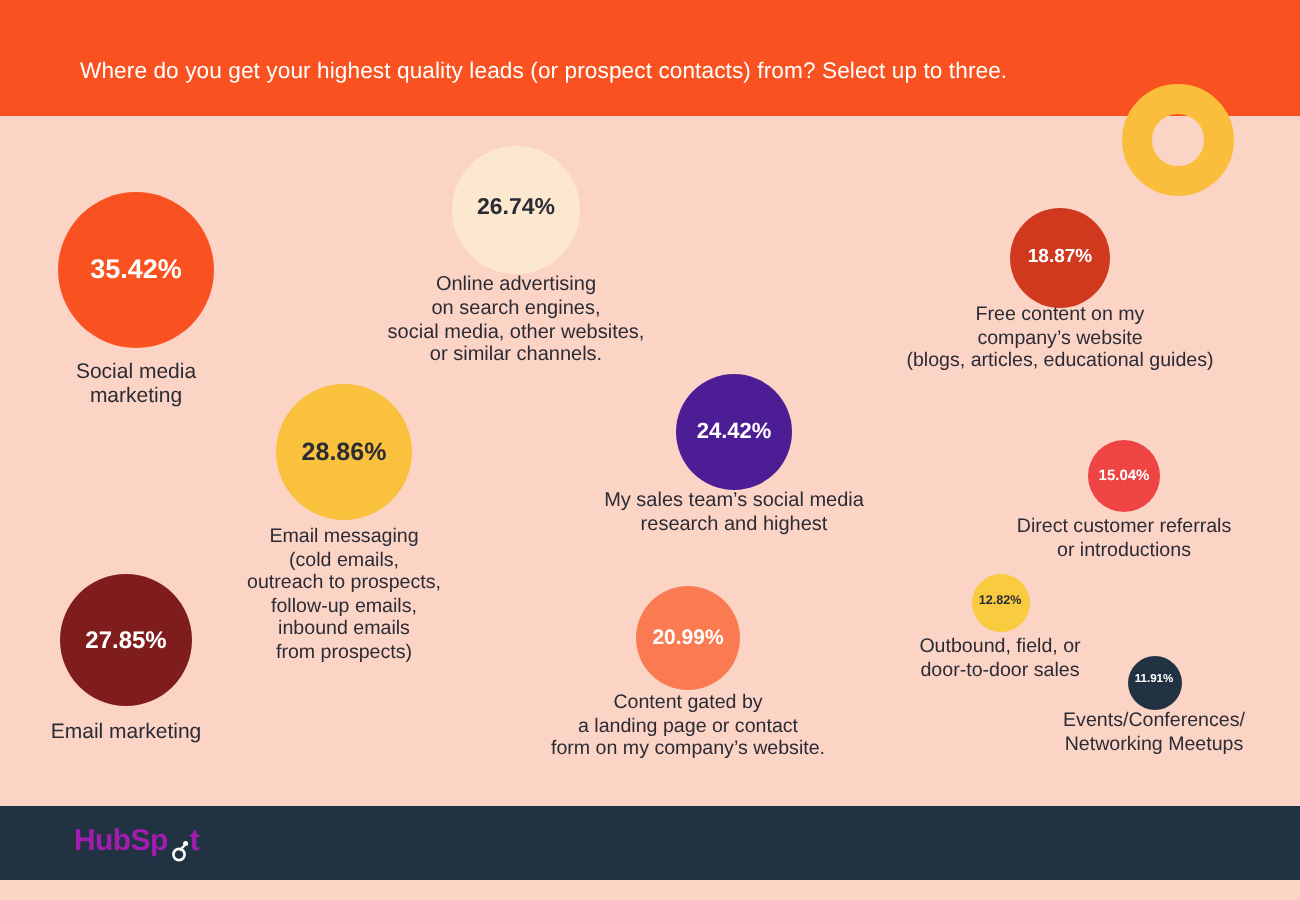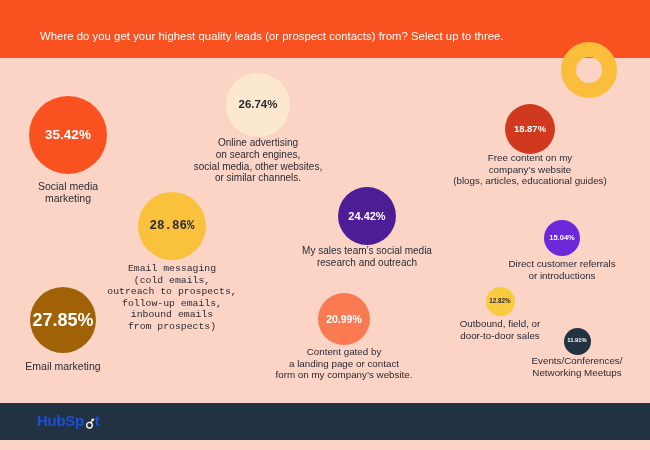--- a/index.html
+++ b/index.html
@@ -59,22 +59,22 @@
     left: 0; top: 403px;
     width: 650px; height: 37px;
     background: #213343;
     z-index: 5;
   }
   .logo {
     position: absolute;
     left: 37px; top: 412px;
     z-index: 6;
     display: flex;
-    align-items: center;
-    color: #1d4ed8;
+    align-items: flex-end;
+    color: #a21caf;
     font-size: 15px;
     letter-spacing: -0.3px;
     font-weight: 700;
   }
   .logo .sprocket {
     position: relative;
     display: inline-block;
     width: 11px; height: 11px;
   }
   
@@ -128,47 +128,47 @@
 or similar channels.</div>
       </div>
       <div class="bubble-group" style="left: 12px; top: 0px; width: 650px; height: 450px; pointer-events: none;">
         <div class="bubble" style="position: absolute; width: 50px; height: 50px; left: 493px; top: 104px; background: rgb(209, 57, 31); color: rgb(255, 255, 255); font-size: 9.5px; pointer-events: auto;">
           <span>18.87%</span>
         </div>
         <div class="bubble-label" style="position: absolute; left: 383px; top: 152px; width: 270px; font-size: 9.8px; color: rgb(43, 43, 54);">Free content on my
 company’s website
 (blogs, articles, educational guides)</div>
       </div>
-      <div class="bubble-group" style="left: 0px; top: 0px; width: 650px; height: 450px; pointer-events: none; font-family: Liberation Mono, monospace;">
+      <div class="bubble-group" style="left: 0px; top: 0px; width: 650px; height: 450px; pointer-events: none;">
         <div class="bubble" style="position: absolute; width: 68px; height: 68px; left: 138px; top: 192px; background: rgb(249, 193, 60); color: rgb(43, 43, 54); font-size: 12.5px; pointer-events: auto;">
           <span>28.86%</span>
         </div>
         <div class="bubble-label" style="position: absolute; left: 37px; top: 263px; width: 270px; font-size: 9.8px; color: rgb(43, 43, 54);">Email messaging
 (cold emails,
 outreach to prospects,
 follow-up emails,
 inbound emails
 from prospects)</div>
       </div>
       <div class="bubble-group" style="left: 0px; top: 0px; width: 650px; height: 450px; pointer-events: none;">
         <div class="bubble" style="position: absolute; width: 58px; height: 58px; left: 338px; top: 187px; background: #4c1d95; color: rgb(255, 255, 255); font-size: 11px; pointer-events: auto;">
           <span>24.42%</span>
         </div>
         <div class="bubble-label" style="position: absolute; left: 232px; top: 245px; width: 270px; font-size: 10px; color: rgb(43, 43, 54);">My sales team’s social media
-research and outreach</div>
-      </div>
-      <div class="bubble-group" style="left: 0px; top: 0px; width: 650px; height: 450px; pointer-events: none;">
-        <div class="bubble" style="position: absolute; width: 36px; height: 36px; left: 544px; top: 220px; background: #6d28d9; color: rgb(255, 255, 255); font-size: 7.5px; pointer-events: auto;">
+research and highest</div>
+      </div>
+      <div class="bubble-group" style="left: 0px; top: 0px; width: 650px; height: 450px; pointer-events: none;">
+        <div class="bubble" style="position: absolute; width: 36px; height: 36px; left: 544px; top: 220px; background: #ef4444; color: rgb(255, 255, 255); font-size: 7.5px; pointer-events: auto;">
           <span>15.04%</span>
         </div>
         <div class="bubble-label" style="position: absolute; left: 427px; top: 258px; width: 270px; font-size: 9.8px; color: rgb(43, 43, 54);">Direct customer referrals
 or introductions</div>
       </div>
       <div class="bubble-group" style="left: 0px; top: 0px; width: 650px; height: 450px; pointer-events: none;">
-        <div class="bubble" style="position: absolute; width: 66px; height: 66px; left: 30px; top: 287px; background: #a16207; color: rgb(255, 255, 255); font-size: 18px; pointer-events: auto;">
+        <div class="bubble" style="position: absolute; width: 66px; height: 66px; left: 30px; top: 287px; background: #7f1d1d; color: rgb(255, 255, 255); font-size: 12px; pointer-events: auto;">
           <span>27.85%</span>
         </div>
         <div class="bubble-label" style="position: absolute; left: -72px; top: 360px; width: 270px; font-size: 10.5px; color: rgb(43, 43, 54);">Email marketing</div>
       </div>
       <div class="bubble-group" style="left: 0px; top: 0px; width: 650px; height: 450px; pointer-events: none; margin-left: 47px;">
         <div class="bubble" style="position: absolute; width: 52px; height: 52px; left: 271px; top: 293px; background: rgb(250, 122, 82); color: rgb(255, 255, 255); font-size: 10.5px; pointer-events: auto;">
           <span>20.99%</span>
         </div>
         <div class="bubble-label" style="position: absolute; left: 162px; top: 346px; width: 270px; font-size: 9.8px; color: rgb(43, 43, 54);">Content gated by
 a landing page or contact

